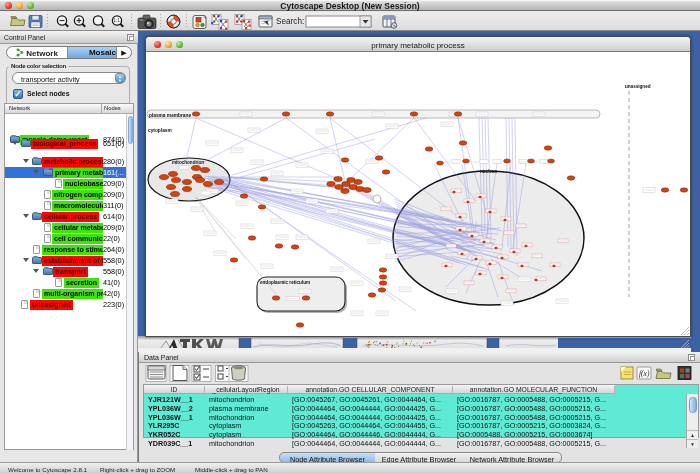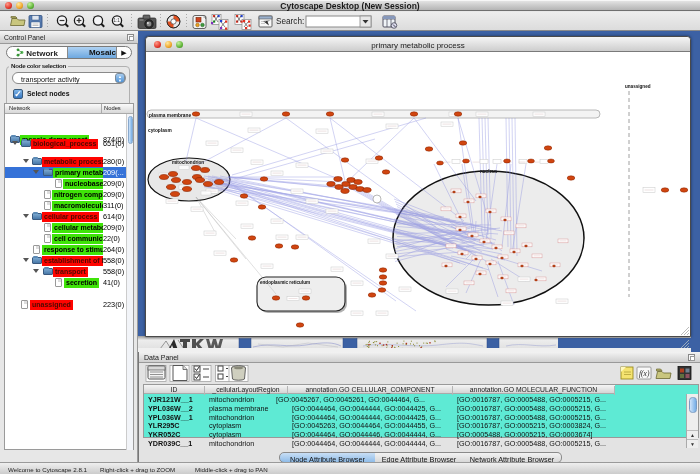--- a/index.html
+++ b/index.html
@@ -213,21 +213,21 @@
 <div class="trow" style="top:22px;">
             <span class="arr" style="left:18px;"></span>
             <span class="fold" style="left:27px;"></span>
             <span class="tlab bgR" style="left:37px; max-width:61px; overflow:hidden; white-space:nowrap;">metabolic process</span>
             <span class="tcount" style="">280(0)</span>
           </div>
 <div class="trow" style="top:33px;background:#3572d8;">
             <span class="arr" style="left:28px;"></span>
             <span class="fold" style="left:38px;"></span>
             <span class="tlab bgG" style="left:48px; max-width:50px; overflow:hidden; white-space:nowrap;">primary metabo</span>
-            <span class="tcount" style="color:#fff;">209(...</span>
+            <span class="tcount" style="color:#fff;">161(...</span>
           </div>
 <div class="trow" style="top:44px;">
             <span class="file" style="left:50px;"></span>
             <span class="tlab bgG" style="left:58px; max-width:40px; overflow:hidden; white-space:nowrap;">nucleobase-</span>
             <span class="tcount" style="">209(0)</span>
           </div>
 <div class="trow" style="top:55px;">
             <span class="file" style="left:39px;"></span>
             <span class="tlab bgG" style="left:47px; max-width:51px; overflow:hidden; white-space:nowrap;">nitrogen compo</span>
             <span class="tcount" style="">209(0)</span>
@@ -267,20 +267,25 @@
 <div class="trow" style="top:132px;">
             <span class="arr" style="left:28px;"></span>
             <span class="fold" style="left:38px;"></span>
             <span class="tlab bgR" style="left:48px; max-width:50px; overflow:hidden; white-space:nowrap;">transport</span>
             <span class="tcount" style="">558(0)</span>
           </div>
 <div class="trow" style="top:143px;">
             <span class="file" style="left:50px;"></span>
             <span class="tlab bgG" style="left:59px; max-width:39px; overflow:hidden; white-space:nowrap;">secretion</span>
             <span class="tcount" style="">41(0)</span>
+          </div>
+<div class="trow" style="top:154px;">
+            <span class="file" style="left:28px;"></span>
+            <span class="tlab bgG" style="left:37px; max-width:61px; overflow:hidden; white-space:nowrap;">multi-organism pro</span>
+            <span class="tcount" style="">42(0)</span>
           </div>
 <div class="trow" style="top:165px;">
             <span class="file" style="left:16px;"></span>
             <span class="tlab bgR" style="left:25px; max-width:73px; overflow:hidden; white-space:nowrap;">unassigned</span>
             <span class="tcount" style="">223(0)</span>
           </div>
 </div>
       <div id="treescroll" class="abs">
           <div id="treethumb" class="abs"></div>
         </div>
@@ -822,21 +827,21 @@
       <div id="dthead" class="abs">
         <div class="dth" style="left:0; width:61px;">ID</div>
         <div class="dth" style="left:61px; width:83px;">_cellularLayoutRegion</div>
         <div class="dth" style="left:144px; width:165px;">annotation.GO CELLULAR_COMPONENT</div>
         <div class="dth" style="left:309px; width:162px;">annotation.GO MOLECULAR_FUNCTION</div>
       </div>
       <div id="drows" class="abs" style="left:0; top:9px; width:542px; height:58px;">
           <div class="drow" style="top:0.0px;">
             <span class="dcell" style="left:4px; width:56px; font-weight:bold;">YJR121W__1</span>
             <span class="dcell" style="left:65px; width:78px;">mitochondrion</span>
-            <span class="dcell" style="left:132px; width:160px;">[GO:0045267, GO:0045261, GO:0044464, G...</span>
+            <span class="dcell" style="left:148px; width:160px;">[GO:0045267, GO:0045261, GO:0044464, G...</span>
             <span class="dcell" style="left:313px; width:225px;">[GO:0016787, GO:0005488, GO:0005215, G...</span>
           </div>
 <div class="drow" style="top:8.8px;">
             <span class="dcell" style="left:4px; width:56px; font-weight:bold;">YPL036W__2</span>
             <span class="dcell" style="left:65px; width:78px;">plasma membrane</span>
             <span class="dcell" style="left:148px; width:160px;">[GO:0044464, GO:0044444, GO:0044425, G...</span>
             <span class="dcell" style="left:313px; width:225px;">[GO:0016787, GO:0005488, GO:0005215, G...</span>
           </div>
 <div class="drow" style="top:17.6px;">
             <span class="dcell" style="left:4px; width:56px; font-weight:bold;">YPL036W__1</span>

